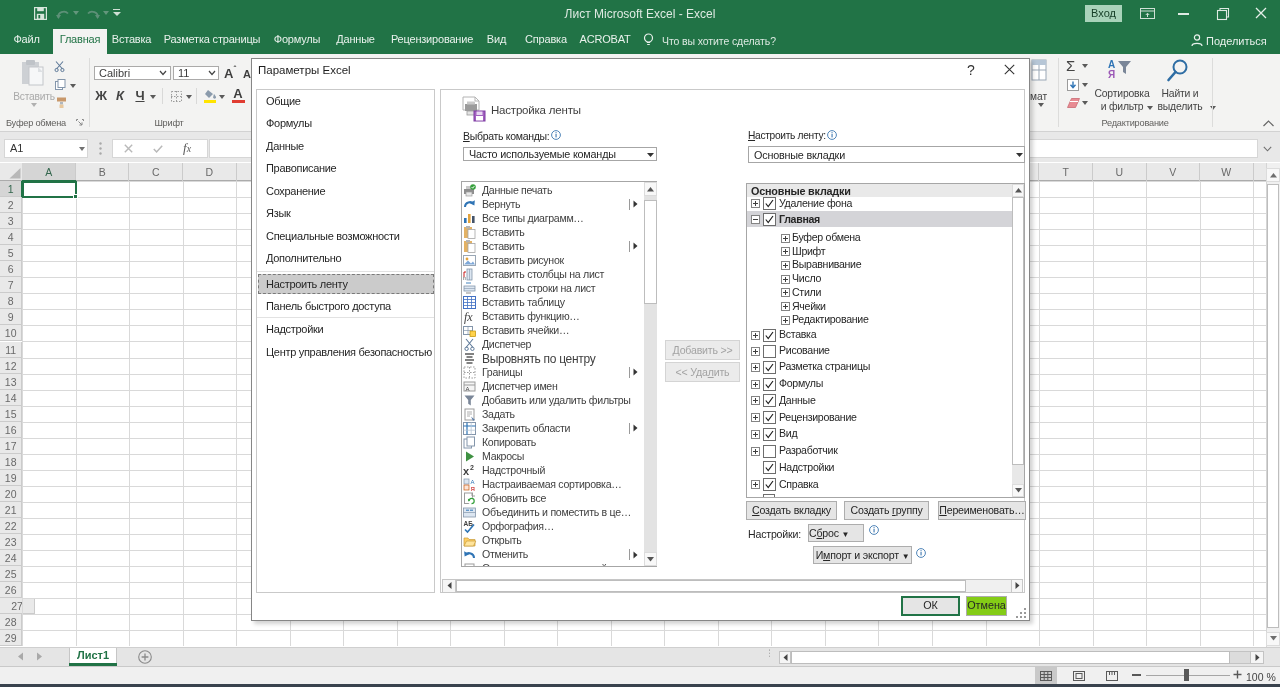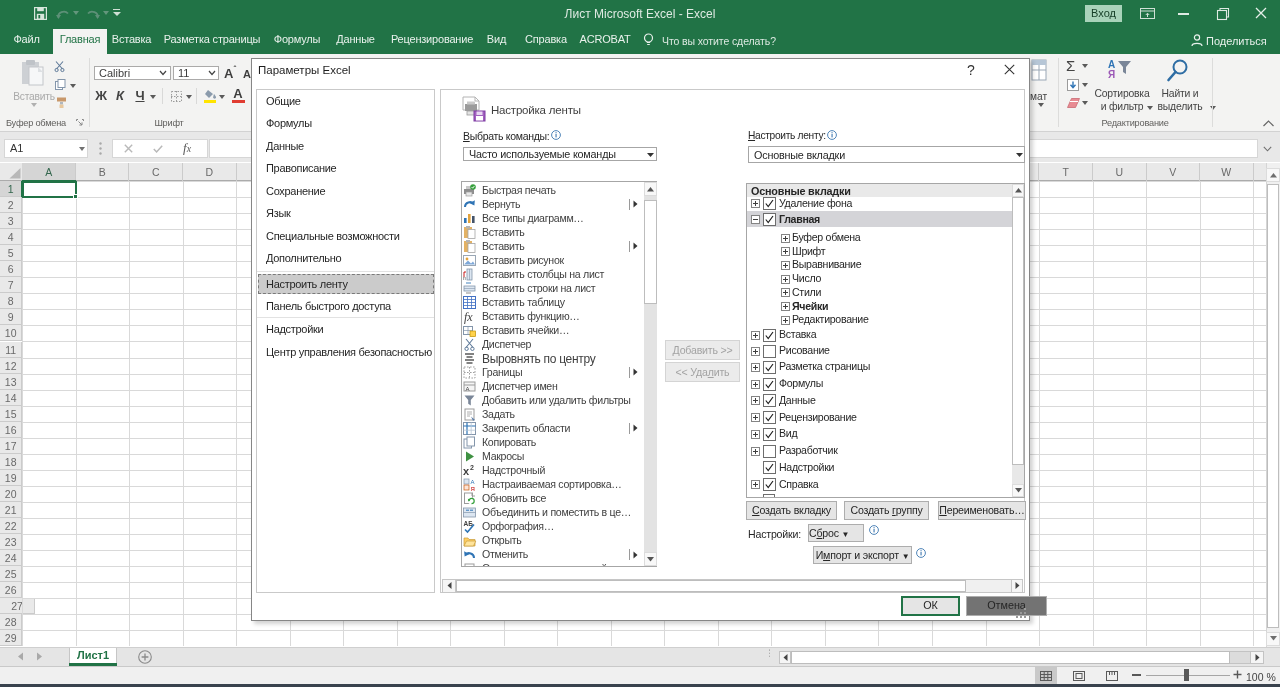--- a/index.html
+++ b/index.html
@@ -312,21 +312,21 @@
   </svg>
 <div style="position:absolute;left:461px;top:181px;width:196px;height:386px;background:#fff;border:1px solid #a6a6a6"></div>
 <div style="position:absolute;left:0;top:0;width:1280px;height:566px;overflow:hidden;clip-path:inset(181px 0px 0px 0px)">
     <svg style="position:absolute;left:463px;top:184.01px" width="13" height="13" viewBox="0 0 13 13">
       <rect x="1" y="5" width="10" height="5" fill="#8e8e8e"></rect>
       <rect x="3" y="2" width="6" height="3" fill="#c9c9c9"></rect>
       <rect x="3" y="8" width="6" height="4" fill="#e8e8e8" stroke="#9b9b9b" stroke-width="0.7"></rect>
       <circle cx="10" cy="3" r="2.8" fill="#35a03c"></circle>
       <path d="M8.6 3 L9.7 4.2 L11.5 1.9" stroke="#fff" stroke-width="0.9" fill="none"></path>
     </svg>
-    <div style="position:absolute;left:482px;top:183.51px;font-size:10.6px;color:#3f3f3f;letter-spacing:-0.3px"><span class="t">Быстрая печать</span></div>
+    <div style="position:absolute;left:482px;top:183.51px;font-size:10.6px;color:#3f3f3f;letter-spacing:-0.3px"><span class="t">Данные печать</span></div>
     <svg style="position:absolute;left:463px;top:198.03px" width="13" height="13" viewBox="0 0 13 13">
       <path d="M2 9 C2 4 8 3 10.5 5.5" fill="none" stroke="#2f74b5" stroke-width="2"></path>
       <path d="M11.8 2.2 L11.4 7.4 L6.8 5.2 Z" fill="#2f74b5"></path>
     </svg>
     <div style="position:absolute;left:482px;top:197.53px;font-size:10.6px;color:#3f3f3f;letter-spacing:-0.3px"><span class="t">Вернуть</span></div>
     <div style="position:absolute;left:629px;top:198.53px;width:1px;height:11px;background:#9a9a9a"></div>
     <svg style="position:absolute;left:633px;top:200.03px" width="5" height="8" viewBox="0 0 5 8">
       <path d="M0.5 0.5 L4.5 4 L0.5 7.5 Z" fill="#333"></path>
     </svg>
     <svg style="position:absolute;left:463px;top:212.05px" width="13" height="13" viewBox="0 0 13 13">
@@ -556,21 +556,21 @@
       <rect x="0.5" y="0.5" width="8" height="8" fill="#fff" stroke="#848484"></rect>
       <path d="M2 4.5 L7 4.5" stroke="#3f3f3f"></path>
       <path d="M4.5 2 L4.5 7" stroke="#3f3f3f"></path>
     </svg>
     <div style="position:absolute;left:792px;top:285.8px;font-size:10.6px;font-weight:normal;color:#262626;letter-spacing:-0.3px"><span class="t">Стили</span></div>
     <svg style="position:absolute;left:780.5px;top:302px" width="9" height="9" viewBox="0 0 9 9">
       <rect x="0.5" y="0.5" width="8" height="8" fill="#fff" stroke="#848484"></rect>
       <path d="M2 4.5 L7 4.5" stroke="#3f3f3f"></path>
       <path d="M4.5 2 L4.5 7" stroke="#3f3f3f"></path>
     </svg>
-    <div style="position:absolute;left:792px;top:299.5px;font-size:10.6px;font-weight:bold;color:#262626;letter-spacing:-0.3px"><span class="t">Ячейки</span></div>
+    <div style="position:absolute;left:792px;top:299.5px;font-size:10.6px;font-weight:normal;color:#262626;letter-spacing:-0.3px"><span class="t">Ячейки</span></div>
     <svg style="position:absolute;left:780.5px;top:315.7px" width="9" height="9" viewBox="0 0 9 9">
       <rect x="0.5" y="0.5" width="8" height="8" fill="#fff" stroke="#848484"></rect>
       <path d="M2 4.5 L7 4.5" stroke="#3f3f3f"></path>
       <path d="M4.5 2 L4.5 7" stroke="#3f3f3f"></path>
     </svg>
     <div style="position:absolute;left:792px;top:313.2px;font-size:10.6px;font-weight:normal;color:#262626;letter-spacing:-0.3px"><span class="t">Редактирование</span></div>
     <svg style="position:absolute;left:751px;top:330.7px" width="9" height="9" viewBox="0 0 9 9">
       <rect x="0.5" y="0.5" width="8" height="8" fill="#fff" stroke="#848484"></rect>
       <path d="M2 4.5 L7 4.5" stroke="#3f3f3f"></path>
       <path d="M4.5 2 L4.5 7" stroke="#3f3f3f"></path>
@@ -697,21 +697,21 @@
 <div style="position:absolute;left:442px;top:579px;width:14px;height:14px;background:#f6f6f6;border:1px solid #c6c6c6"></div>
 <svg style="position:absolute;left:447px;top:582px" width="5" height="7" viewBox="0 0 5 7">
     <path d="M4.5 0 L0.5 3.5 L4.5 7 Z" fill="#444"></path>
   </svg>
 <div style="position:absolute;left:456px;top:580px;width:510px;height:12px;background:#fff;border:1px solid #bdbdbd"></div>
 <div style="position:absolute;left:1011px;top:579px;width:12px;height:14px;background:#f6f6f6;border:1px solid #c6c6c6"></div>
 <svg style="position:absolute;left:1015px;top:582px" width="5" height="7" viewBox="0 0 5 7">
     <path d="M0.5 0 L4.5 3.5 L0.5 7 Z" fill="#444"></path>
   </svg>
 <div style="position:absolute;left:901px;top:596px;width:59px;height:20px;background:#e5e5e5;border:2px solid #217346;text-align:center;font-size:10.8px;color:#262626;line-height:15px"><span class="t">ОК</span></div>
-<div style="position:absolute;left:966px;top:596px;width:81px;height:20px;background:#737373;border:1px solid #adadad;text-align:center;font-size:10.8px;color:#262626;line-height:17px"><span class="t">Отмена</span></div>
+<div style="position:absolute;left:966px;top:596px;width:41px;height:20px;background:#84cc16;border:1px solid #adadad;text-align:center;font-size:10.8px;color:#262626;line-height:17px"><span class="t">Отмена</span></div>
 <div style="position:absolute;left:1024px;top:616px;width:2px;height:2px;background:#9a9a9a"></div>
 <div style="position:absolute;left:1020px;top:616px;width:2px;height:2px;background:#9a9a9a"></div>
 <div style="position:absolute;left:1024px;top:612px;width:2px;height:2px;background:#9a9a9a"></div>
 <div style="position:absolute;left:1016px;top:616px;width:2px;height:2px;background:#9a9a9a"></div>
 <div style="position:absolute;left:1020px;top:612px;width:2px;height:2px;background:#9a9a9a"></div>
 <div style="position:absolute;left:1024px;top:608px;width:2px;height:2px;background:#9a9a9a"></div>
 <div style="position:absolute;left:0;top:647px;width:1280px;height:19px;background:#e5e5e5;border-top:1px solid #cfcfcf"></div>
 <svg style="position:absolute;left:17px;top:652px" width="7" height="9" viewBox="0 0 7 9">
     <path d="M6 0.5 L1 4.5 L6 8.5 Z" fill="#a9a9a9"></path>
   </svg>

